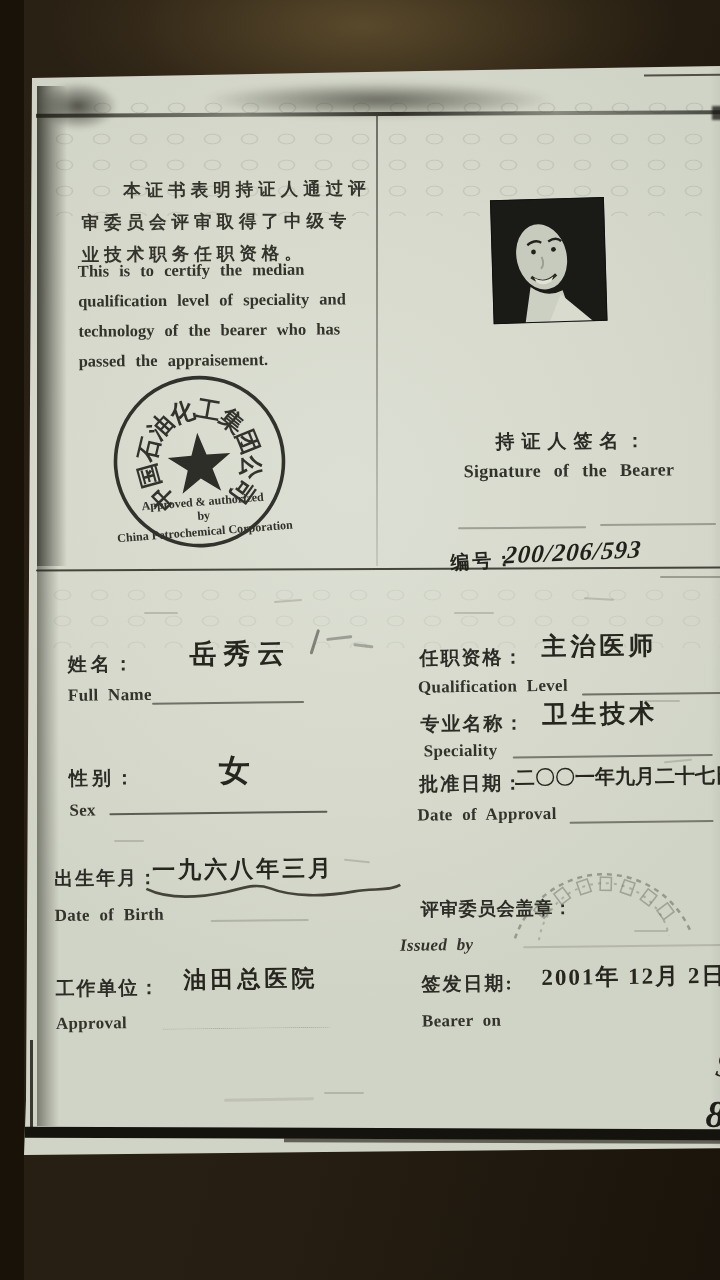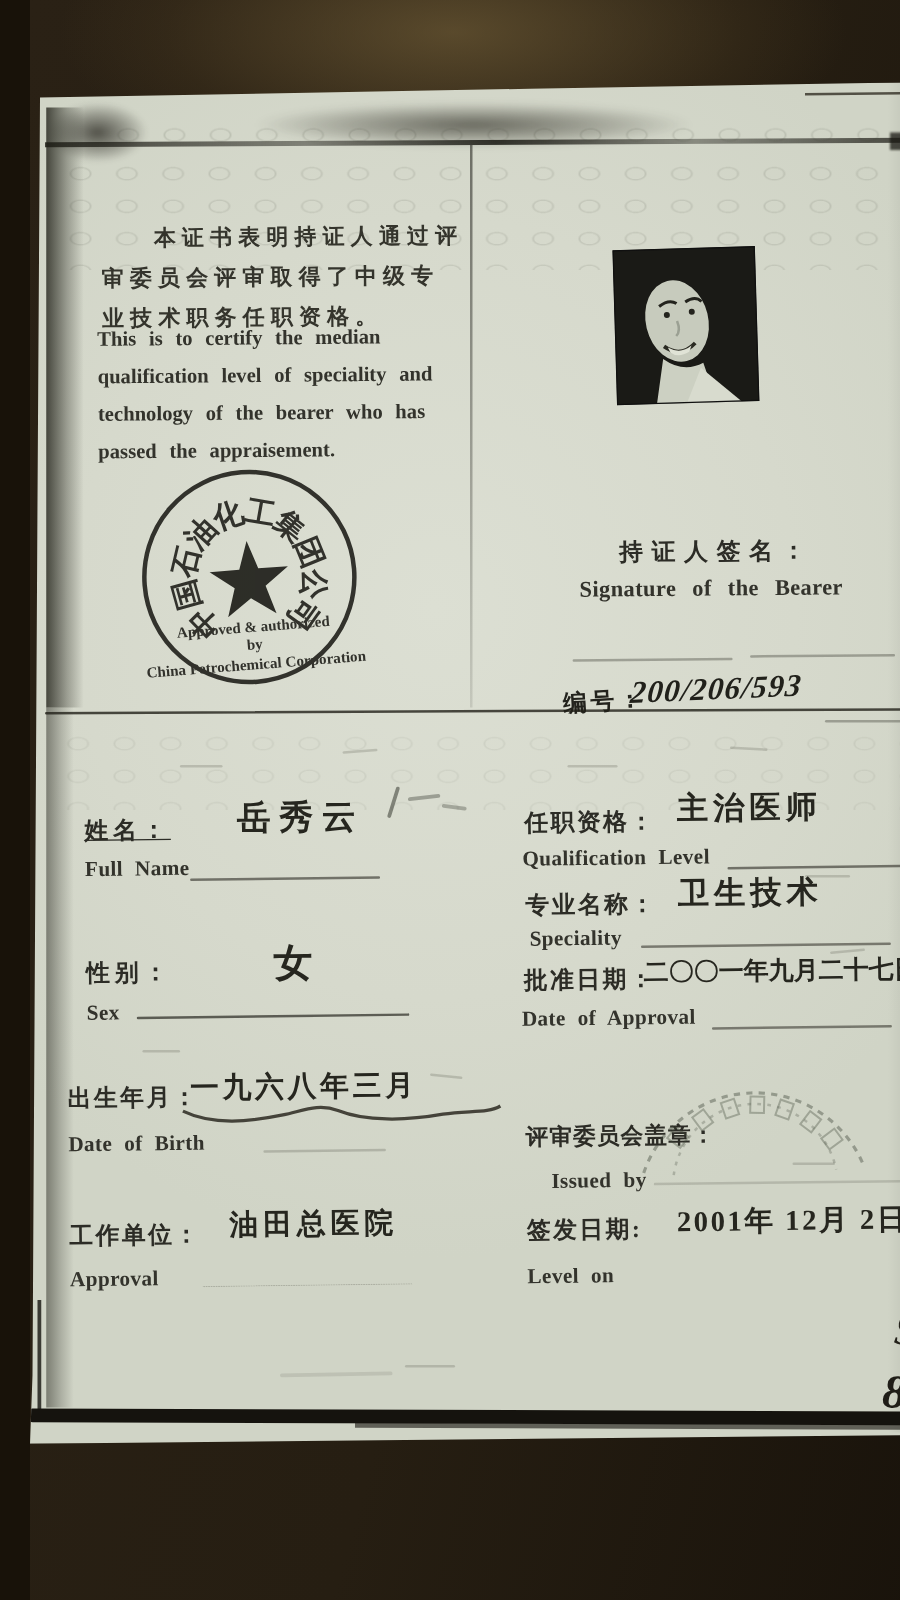--- a/index.html
+++ b/index.html
@@ -114,21 +114,21 @@
 
       <div class="abs" style="left:424px;top:549px;font-size:19px;font-weight:700;letter-spacing:3px;color:#23231d;transform:rotate(-3deg);">编号：</div>
       <div class="abs" style="left:478px;top:540px;font-size:25px;font-weight:700;font-style:italic;color:#21211b;transform:rotate(-2deg) skewX(-8deg);letter-spacing:1px;">200/206/593</div>
     </div>
 
     <div class="inkline" style="left:12px;top:568px;width:694px;transform:rotate(-.25deg);background:rgba(32,31,24,.8);"></div>
     <div class="faintline" style="left:636px;top:576px;width:70px;"></div>
 
     <div class="abs" style="left:0;top:580px;width:720px;height:560px;transform:rotate(-.7deg);">
 
-      <div class="abs zh-label" style="left:46px;top:68px;text-decoration:underline;">姓名：</div>
+      <div class="abs zh-label" style="left:46px;top:68px;">姓名：</div>
       <div class="abs zh-value" style="left:168px;top:54px;font-size:27px;letter-spacing:7px;">岳秀云</div>
       <div class="abs en-label" style="left:46px;top:102px;">Full Name</div>
       <div class="inkline" style="left:130px;top:120px;width:152px;background:rgba(45,44,36,.6);"></div>
 
       <div class="abs zh-label" style="left:46px;top:182px;">性别：</div>
       <div class="abs zh-value" style="left:196px;top:168px;font-size:31px;">女</div>
       <div class="abs en-label" style="left:46px;top:217px;">Sex</div>
       <div class="inkline" style="left:86px;top:230px;width:218px;background:rgba(40,40,33,.7);"></div>
 
       <div class="abs zh-label" style="left:30px;top:282px;letter-spacing:2px;">出生年月：</div>
@@ -167,26 +167,26 @@
         <g fill="none" stroke="rgba(62,70,56,.45)" stroke-width="1.6">
           <rect x="32" y="48" width="11" height="13" transform="rotate(-52 37 54)"></rect>
           <rect x="52" y="34" width="11" height="13" transform="rotate(-36 57 40)"></rect>
           <rect x="74" y="25" width="11" height="13" transform="rotate(-18 79 31)"></rect>
           <rect x="96" y="22" width="11" height="13" transform="rotate(2 101 28)"></rect>
           <rect x="118" y="26" width="11" height="13" transform="rotate(20 123 32)"></rect>
           <rect x="139" y="36" width="11" height="13" transform="rotate(38 144 42)"></rect>
           <rect x="156" y="50" width="11" height="13" transform="rotate(54 161 56)"></rect>
         </g>
       </svg>
-      <div class="abs en-label" style="left:416px;top:356px;">Issued by</div>
+      <div class="abs en-label" style="left:375px;top:356px;font-style:italic;">Issued by</div>
       <div class="faintline" style="left:498px;top:368px;width:208px;opacity:.5;"></div>
 
       <div class="abs zh-label" style="left:396px;top:392px;letter-spacing:2px;">签发日期:</div>
       <div class="abs zh-value" style="left:516px;top:384px;font-size:23px;letter-spacing:2px;">2001年 12月 2日</div>
-      <div class="abs en-label" style="left:396px;top:432px;">Level on</div>
+      <div class="abs en-label" style="left:396px;top:432px;">Bearer on</div>
 
       <div class="sm" style="left:292px;top:48px;width:3px;height:26px;transform:rotate(18deg);background:rgba(40,42,34,.5);"></div>
       <div class="sm" style="left:305px;top:56px;width:26px;height:3px;transform:rotate(-6deg);background:rgba(40,42,34,.35);"></div>
       <div class="sm" style="left:332px;top:64px;width:20px;height:3px;transform:rotate(8deg);background:rgba(40,42,34,.3);"></div>
     </div>
 
     <div class="sm" style="left:120px;top:612px;width:34px;height:2px;"></div>
     <div class="sm" style="left:250px;top:600px;width:28px;height:2px;transform:rotate(-4deg);"></div>
     <div class="sm" style="left:430px;top:612px;width:40px;height:2px;"></div>
     <div class="sm" style="left:560px;top:598px;width:30px;height:2px;transform:rotate(3deg);"></div>

